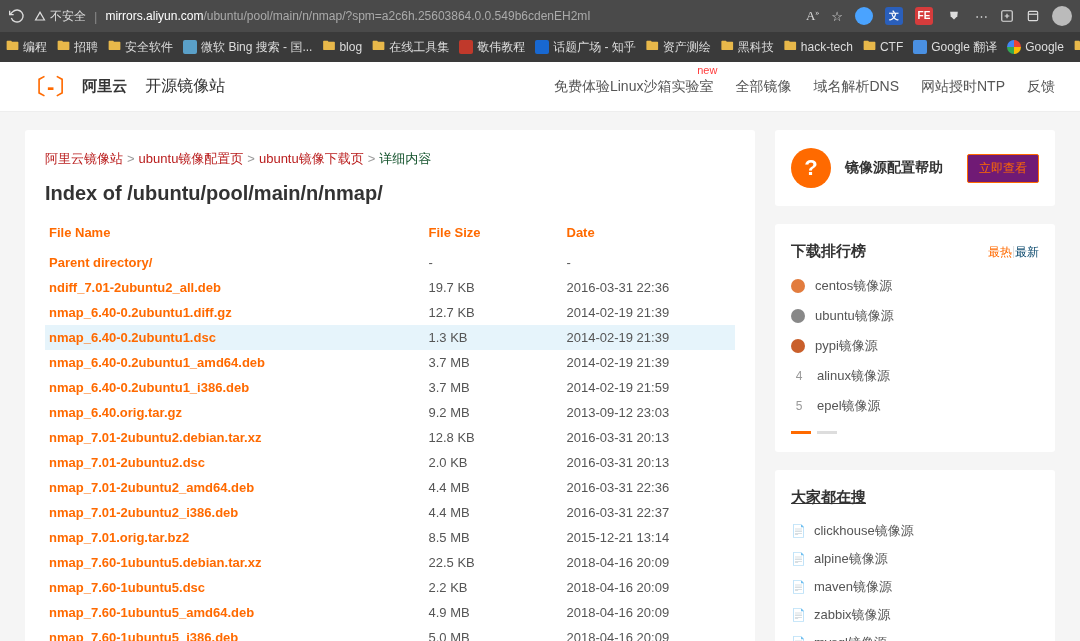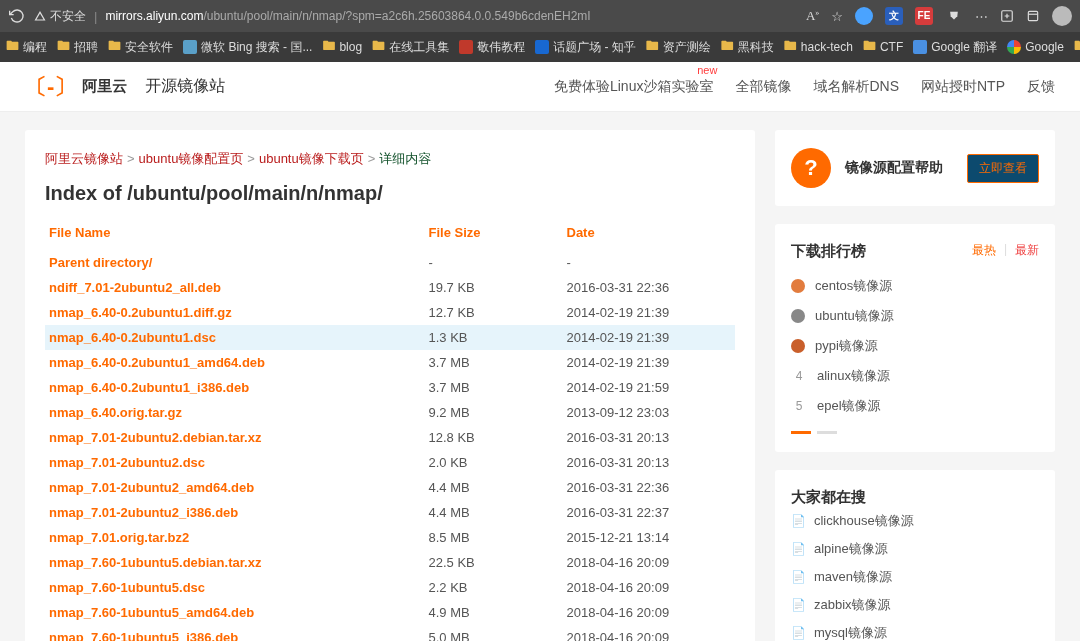--- a/index.html
+++ b/index.html
@@ -38,25 +38,25 @@
 table.listing td{padding:5px 4px;color:#555;}
 table.listing td.name a{color:#ff6a00;text-decoration:none;font-weight:bold;}
 table.listing tr.highlight td{background:#e6f4fb;}
 table.listing tbody tr{border-top:0;}
 
 .sidebar{width:280px;display:flex;flex-direction:column;gap:18px;}
 .panel{background:#fff;padding:18px 16px;border-radius:3px;}
 .help-panel{display:flex;align-items:center;gap:14px;}
 .help-icon{width:40px;height:40px;border-radius:50%;background:#ff6a00;color:#fff;font-size:22px;font-weight:bold;display:flex;align-items:center;justify-content:center;}
 .help-title{font-size:14px;color:#333;font-weight:600;flex:1;}
-.help-btn{padding:5px 11px;border:1px solid #ff6a00;color:#ff6a00;font-size:12px;border-radius:2px;background:#0c4a6e;}
-.rank-header{display:flex;align-items:flex-start;justify-content:space-between;margin-bottom:10px;}
+.help-btn{padding:5px 11px;border:1px solid #ff6a00;color:#ff6a00;font-size:12px;border-radius:2px;background:#701a75;}
+.rank-header{display:flex;align-items:flex-end;justify-content:space-between;margin-bottom:10px;}
 .rank-title{font-size:15px;font-weight:600;color:#333;}
-.rank-tabs{display:flex;gap:8px;font-size:12px;}
-.rank-tabs .tab{color:#ef4444;cursor:pointer;}
+.rank-tabs{display:flex;font-size:12px;}
+.rank-tabs .tab{color:#0c4a6e;cursor:pointer;}
 .rank-tabs .tab.active{color:#ff6a00;}
 .rank-list{list-style:none;}
 .rank-list li{display:flex;align-items:center;gap:10px;padding:6px 0;font-size:13px;color:#555;}
 .rank-list .num{width:16px;text-align:center;color:#999;font-size:12px;}
 .rank-list .dot{width:14px;height:14px;border-radius:50%;display:inline-block;}
 .pager{display:flex;gap:6px;margin-top:10px;}
 .pager .pg{width:20px;height:3px;background:#ddd;}
 .pager .pg.active{background:#ff6a00;}
 .search-list{list-style:none;}
 .search-list li{display:flex;align-items:center;gap:8px;padding:5px 0;font-size:13px;color:#555;}
@@ -314,21 +314,21 @@
             <span>epel镜像源</span>
           </li>
         </ul>
       <div class="pager">
         <span class="pg active"></span>
         <span class="pg"></span>
       </div>
     </div>
 
     <div class="panel">
-      <div class="rank-title" style="">大家都在搜</div>
+      <div class="rank-title" style="margin-bottom:10px;text-decoration:underline;">大家都在搜</div>
       <ul class="search-list">
           <li>
             <span class="doc-icon">📄</span>
             <span>clickhouse镜像源</span>
           </li>
           <li>
             <span class="doc-icon">📄</span>
             <span>alpine镜像源</span>
           </li>
           <li>

